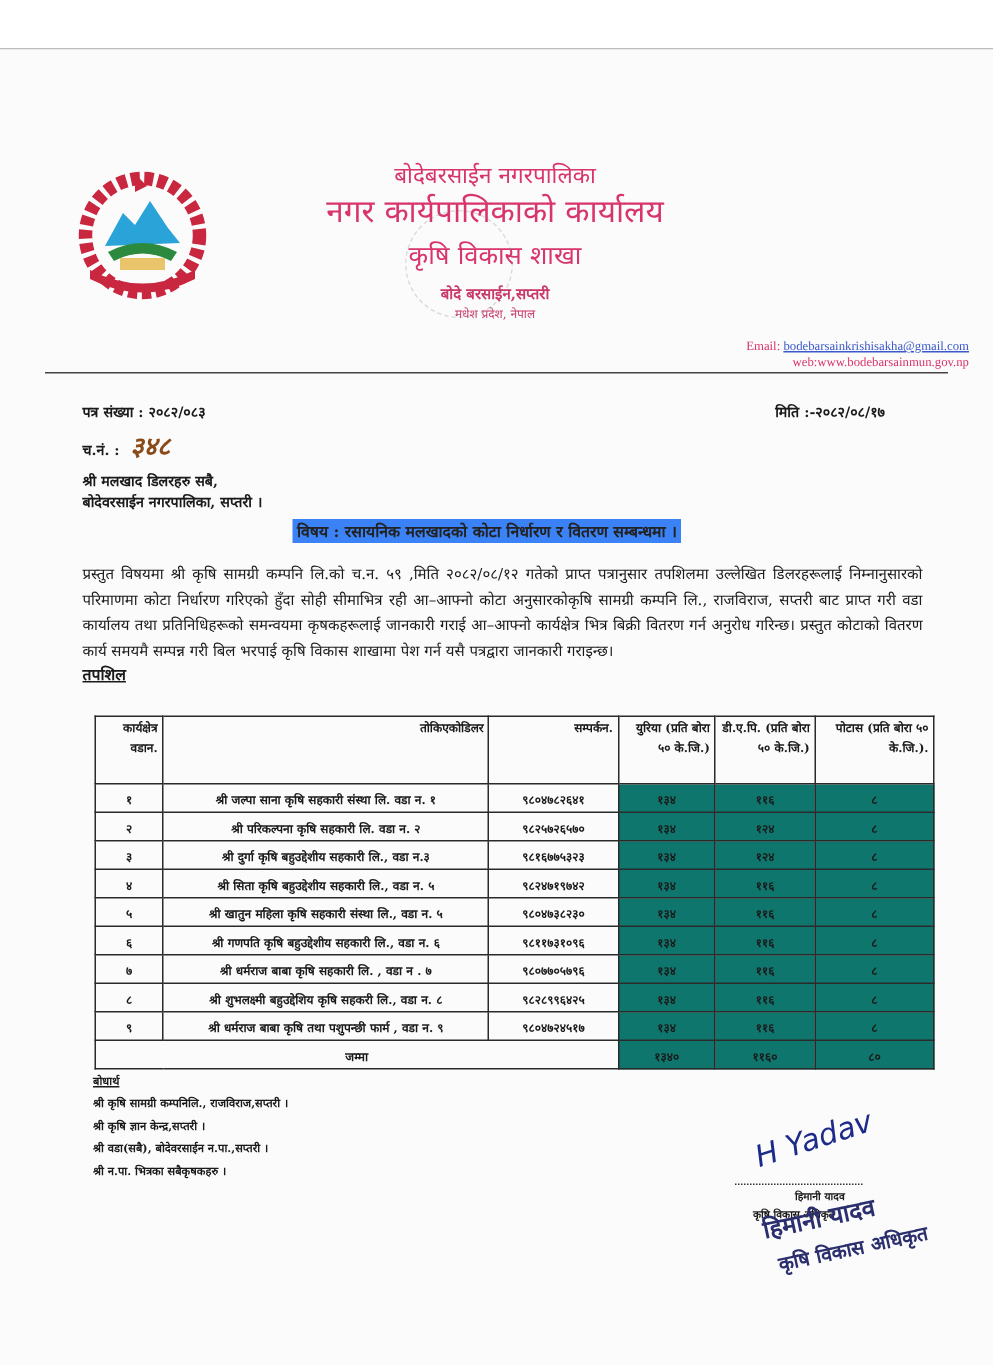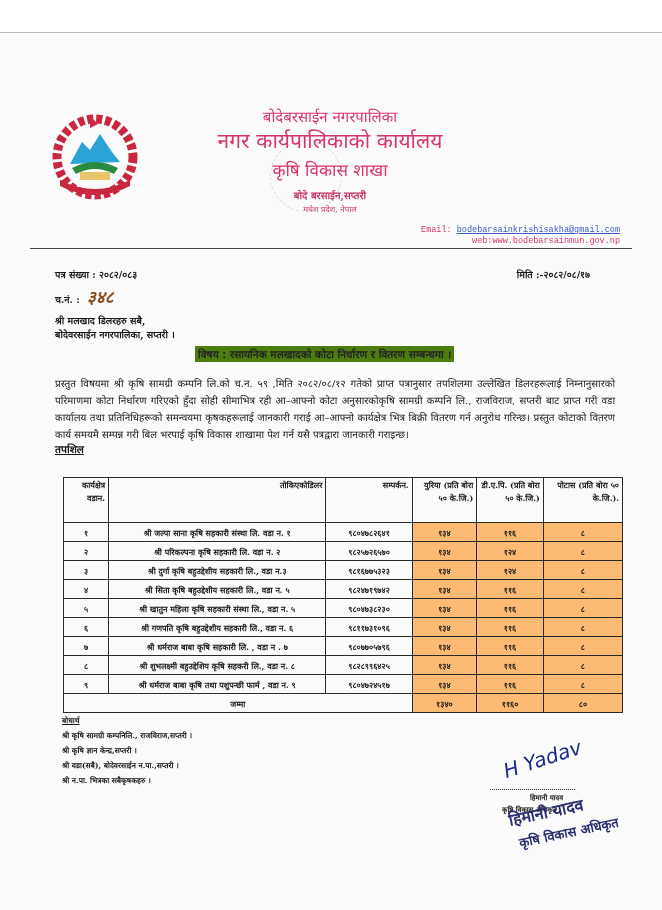--- a/index.html
+++ b/index.html
@@ -12,44 +12,44 @@
 
   
   .logo { position: absolute; left: 50px; top: 112px; width: 90px; height: 90px; }
   .lh { position: absolute; left: 150px; width: 360px; text-align: center; color: #d8356b; }
   .lh1 { top: 106px; font-size: 15px; }
   .lh2 { top: 126px; font-size: 21px; }
   .lh3 { top: 158px; font-size: 17px; text-align: center; }
   .lh4 { top: 188px; font-size: 10px; font-weight: bold; color: #c93a6a; }
   .lh5 { top: 203px; font-size: 8px; color: #c93a6a; }
   .stamp-faint { position: absolute; left: 270px; top: 140px; width: 70px; height: 70px; border-radius: 50%; border: 1px dashed rgba(120,120,160,0.25); }
-  .contact { position: absolute; right: 42px; top: 225px; text-align: right; font-size: 8.5px; line-height: 11px; font-family: Liberation Mono, monospace; color: #d8356b; }
+  .contact { position: absolute; right: 16px; top: 225px; text-align: right; font-size: 8.5px; line-height: 11px; font-family: Liberation Serif, serif; color: #d8356b; }
   .contact a { color: #3b59c9; text-decoration: underline; }
   .contact .web { color: #d8356b; }
   .head-rule { position: absolute; left: 30px; top: 248px; width: 602px; border-top: 1.5px solid #444; }
 
   
   .meta { position: absolute; font-size: 9.5px; font-weight: bold; }
   .patra { left: 55px; top: 268px; }
   .miti { right: 72px; top: 268px; }
   .chana { left: 55px; top: 285px; }
   .chana-num { font-family: "DejaVu Sans", sans-serif; font-style: italic; font-size: 17px; color: #8a4a17; font-weight: bold; margin-left: 4px; }
   .to1 { left: 55px; top: 314px; }
   .to2 { left: 55px; top: 328px; }
-  .subject { position: absolute; left: 195px; top: 346px; background: #4d7c0f; padding: 1px 3px; font-size: 10.5px; font-weight: bold; color: #222; }
+  .subject { position: absolute; left: 195px; top: 346px; background: #3b82f6; padding: 1px 3px; font-size: 10.5px; font-weight: bold; color: #222; }
 
   .body-text { position: absolute; left: 55px; top: 375px; width: 560px; font-size: 10px; line-height: 17px; text-align: justify; }
   .tapsil { position: absolute; left: 55px; top: 442px; font-size: 10.5px; font-weight: bold; text-decoration: underline; }
 
   
   table.quota { position: absolute; left: 63px; top: 477px; width: 560px; border-collapse: collapse; font-size: 8px; font-weight: bold; }
   table.quota th, table.quota td { border: 1px solid #2a2a2a; padding: 1px 3px; }
   table.quota th { font-weight: bold; vertical-align: top; text-align: right; height: 42px; line-height: 13px; }
   table.quota td { height: 16px; text-align: center; }
-  table.quota td.shade, table.quota th.shade { background: #fdba74; }
+  table.quota td.shade, table.quota th.shade { background: #0f766e; }
   .c1 { width: 40px; } .c2 { width: 232px; margin-top: 13px; } .c3 { width: 84px; margin-top: 28px; } .c4 { width: 62px; } .c5 { width: 64px; margin-left: 16px; } .c6 { width: 78px; }
 
   
   .cc { position: absolute; left: 62px; top: 713px; font-size: 7.5px; font-weight: bold; line-height: 15px; }
   .cc-title { text-decoration: underline; }
 
   
   .sig-area { position: absolute; left: 490px; top: 745px; width: 150px; height: 100px; }
   .sig-scrawl { position: absolute; left: 12px; top: 2px; font-family: "DejaVu Sans", sans-serif; font-style: italic; font-size: 20px; color: #1c2a8a; transform: rotate(-18deg); }
   .sig-dots { position: absolute; left: 0; top: 44px; width: 85px; border-top: 1.5px dotted #333; }

